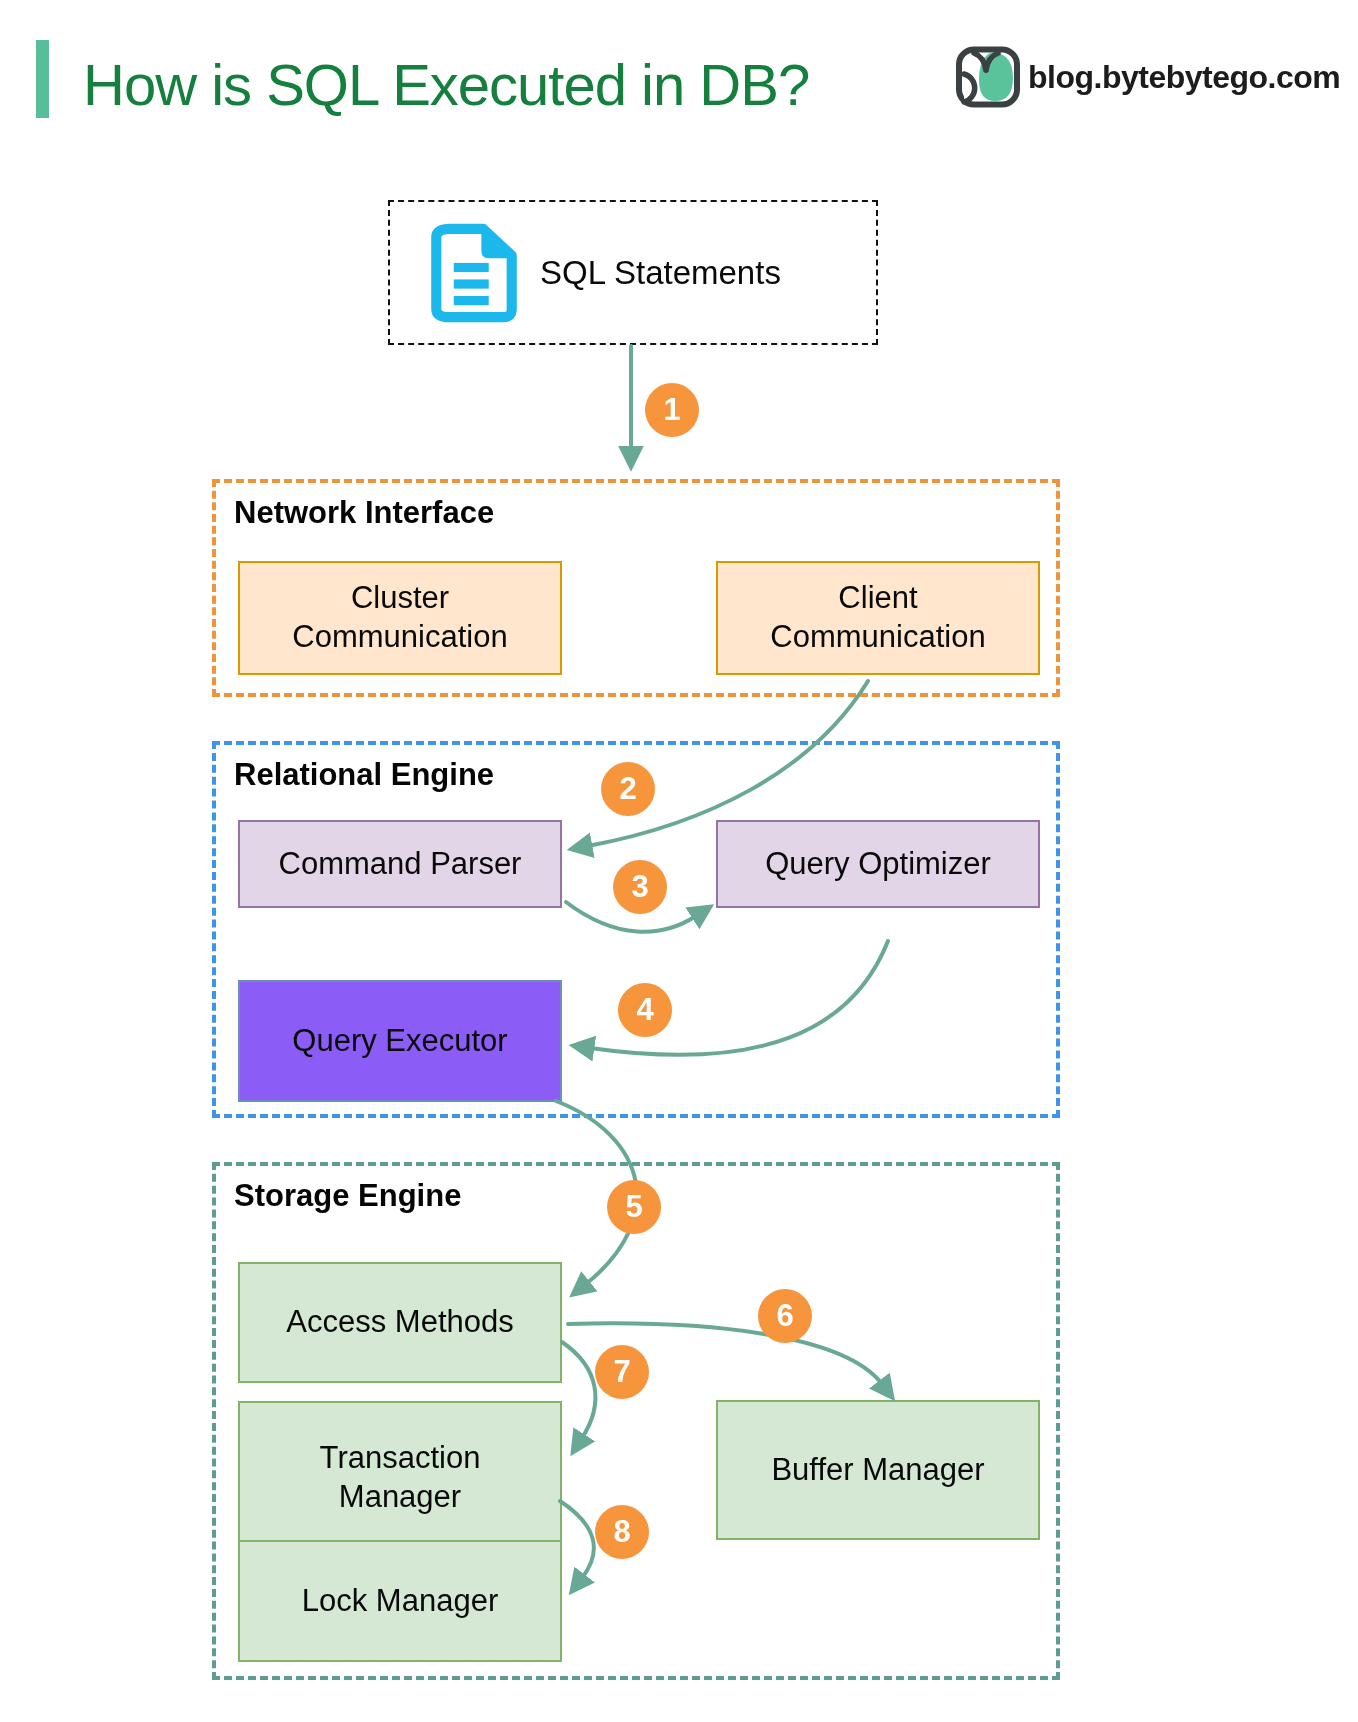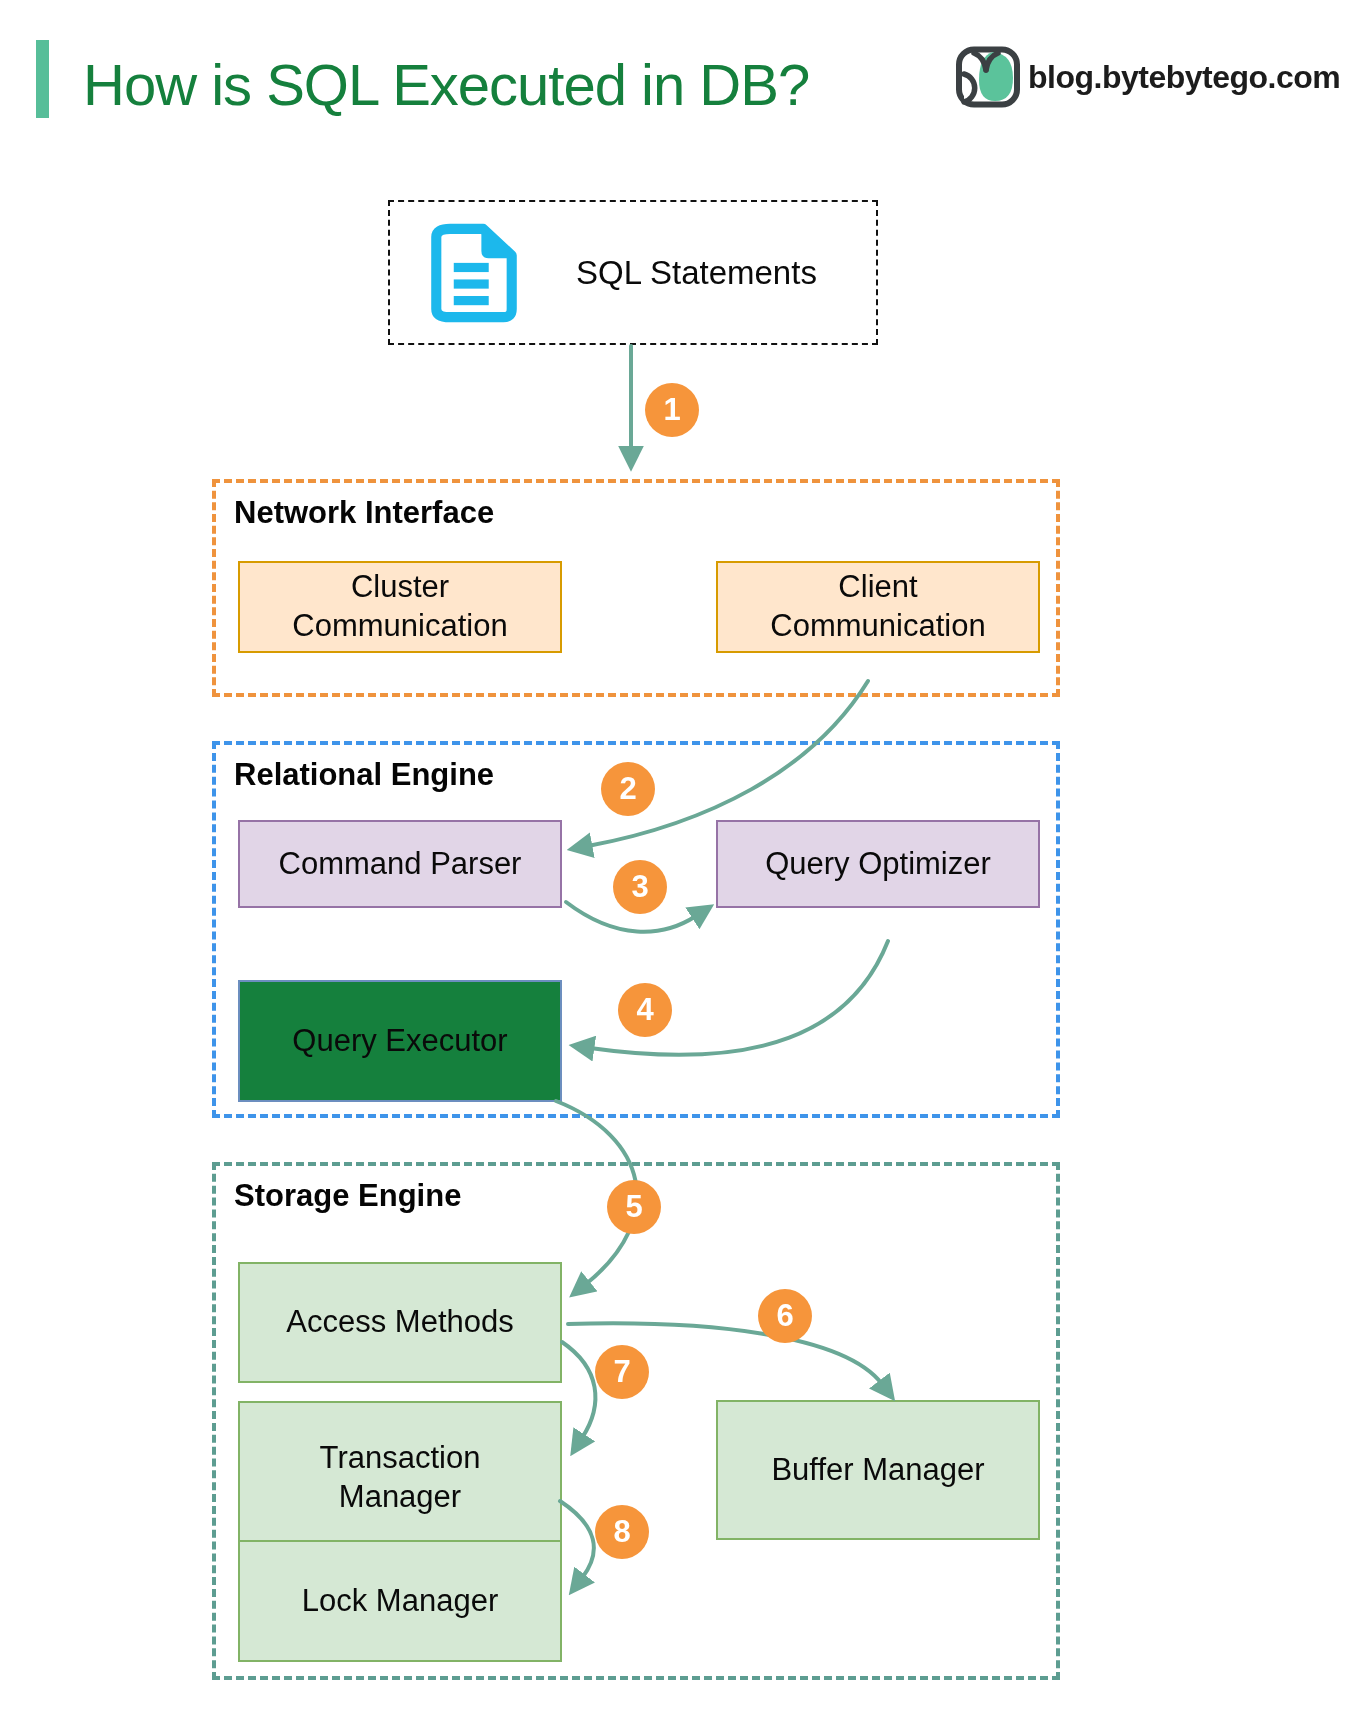--- a/index.html
+++ b/index.html
@@ -11,42 +11,42 @@
   .accent-bar{position:absolute;left:36px;top:40px;width:13px;height:78px;background:#57BE99;}
   .page-title{
     position:absolute;left:66px;top:34px;margin:17px;font-size:58px;font-weight:400;
     letter-spacing:-1px;color:#15803d;white-space:nowrap;
   }
   .brand{position:absolute;left:955px;top:46px;display:flex;align-items:center;gap:7px;}
   .brand-text{font-size:32px;font-weight:700;color:#1c1c1c;letter-spacing:-0.5px;}
   
   .sql-node{
     position:absolute;left:388px;top:200px;width:490px;height:145px;box-sizing:border-box;
-    border:2px dashed #111;display:flex;align-items:center;gap:56px;padding-left:38px;
+    border:2px dashed #111;display:flex;align-items:center;gap:20px;padding-left:38px;
   }
   .sql-label{font-size:33px;color:#0a0a0a;}
   
   .container{position:absolute;left:212px;width:848px;box-sizing:border-box;background:transparent;}
   .container .section-label{position:absolute;left:18px;top:12px;font-size:31px;font-weight:700;color:#050505;}
   .net{top:479px;height:218px;border:4px dashed #EF933D;}
   .rel{top:741px;height:377px;border:4px dashed #3E94EA;}
   .sto{top:1162px;height:518px;border:4px dashed #5D9D91;}
   
   .node{
     position:absolute;box-sizing:border-box;display:flex;align-items:center;justify-content:center;
     text-align:center;font-size:31px;line-height:1.25;color:#0a0a0a;padding:6px 28px;
   }
   .peach{background:#FFE6CC;border:2px solid #D79B00;}
   .purple{background:#E1D5E7;border:2px solid #9673A6;}
-  .blue{background:#15803d;border:2px solid #6C8EBF;}
+  .blue{background:#8b5cf6;border:2px solid #6C8EBF;}
   .green{background:#D5E8D4;border:2px solid #82B366;}
   .col-l{left:22px;width:324px;}
   .col-r{left:500px;width:324px;}
   
-  .net .row1{top:78px;height:92px;}
+  .net .row1{top:78px;height:114px;}
   .rel .row1{top:75px;height:88px;}
   .rel .row2{top:235px;height:122px;}
   .sto .row1{top:96px;height:121px;}
   .sto .row2{top:235px;height:153px;}
   .sto .row2r{top:234px;height:140px;}
   .sto .row3{top:374px;height:122px;}
   
   .arrows{position:absolute;left:0;top:0;width:1358px;height:1722px;pointer-events:none;}
   
   .step{

